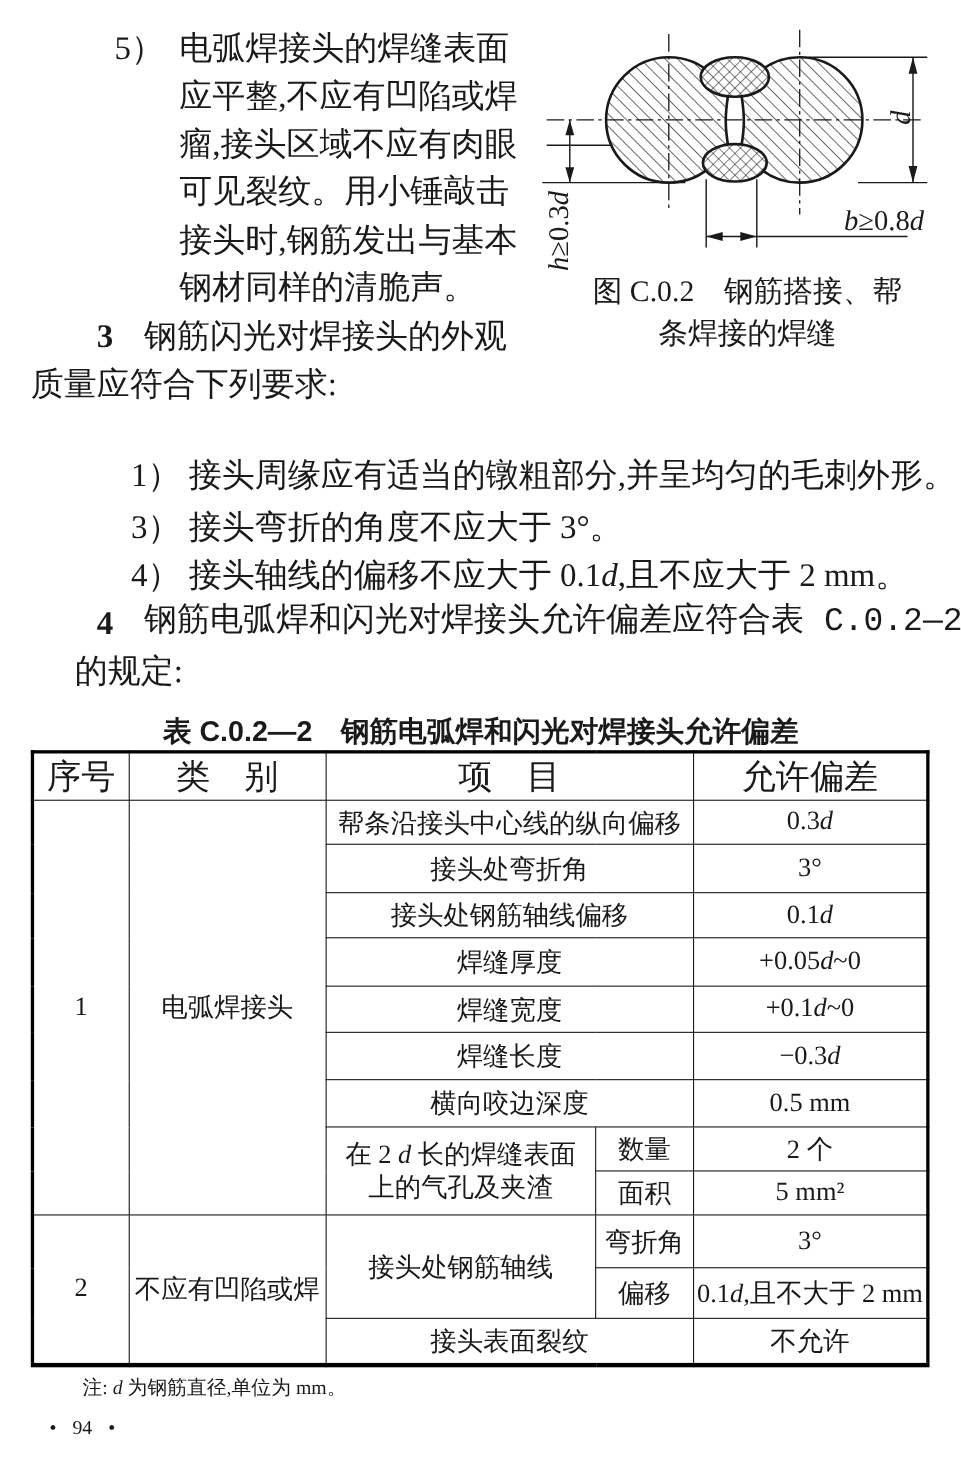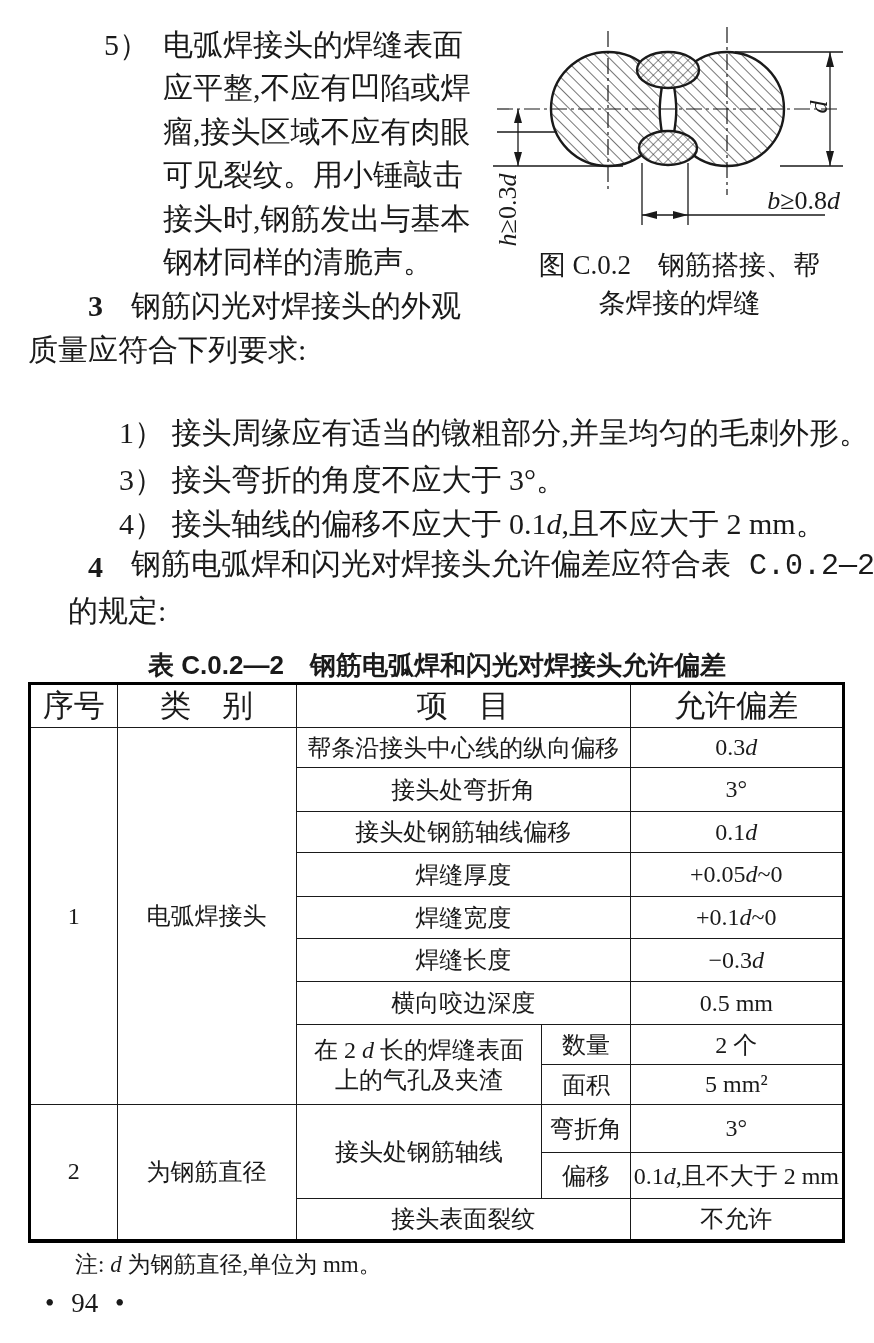--- a/index.html
+++ b/index.html
@@ -14,22 +14,22 @@
   .flabel{font-size:26px;text-align:center;}
   .rot{transform:rotate(-90deg);}
   i.var, .var{font-style:italic;font-family:"Liberation Serif","DejaVu Serif",serif;}
   table.dev{position:absolute;left:28px;top:682px;width:817px;border-collapse:collapse;
             table-layout:fixed;border:3px solid #000;border-bottom-width:4px;}
   table.dev td{border:1.6px solid #1a1a1a;text-align:center;vertical-align:middle;
                font-size:24px;padding:0 2px;overflow:hidden;}
   table.dev td.hdr{font-size:31px;}
   td.tight{font-size:22px;}
   .pore-line{display:block;line-height:30px;}
-  .note-line{font-size:23px;}
-  .page-num{font-size:27px;word-spacing:10px;}
+  .note-line{font-size:18px;}
+  .page-num{font-size:18px;word-spacing:10px;}
   svg .thin{stroke:#1a1a1a;stroke-width:1.3;fill:none;}
   svg .cl{stroke:#1a1a1a;stroke-width:1.2;fill:none;stroke-dasharray:16 4 3 4;}
   svg .outline{stroke:#1a1a1a;stroke-width:2.4;fill:none;}
   svg .arrow{fill:#1a1a1a;stroke:none;}
 </style>
 </head>
 <body>
 
 <div class="page">
 
@@ -170,21 +170,21 @@
       </td>
       <td>数量</td>
       <td>2 个</td>
     </tr>
     <tr style="height:40px">
       <td>面积</td>
       <td>5 mm²</td>
     </tr>
     <tr style="height:48px">
       <td rowspan="3">2</td>
-      <td rowspan="3">为钢筋直径</td>
+      <td rowspan="3">不应有凹陷或焊</td>
       <td rowspan="2">接头处钢筋轴线</td>
       <td>弯折角</td>
       <td>3°</td>
     </tr>
     <tr style="height:46px">
       <td>偏移</td>
       <td class="tight">0.1<i class="var">d</i>,且不大于 2 mm</td>
     </tr>
     <tr style="height:42px">
       <td colspan="2">接头表面裂纹</td>

